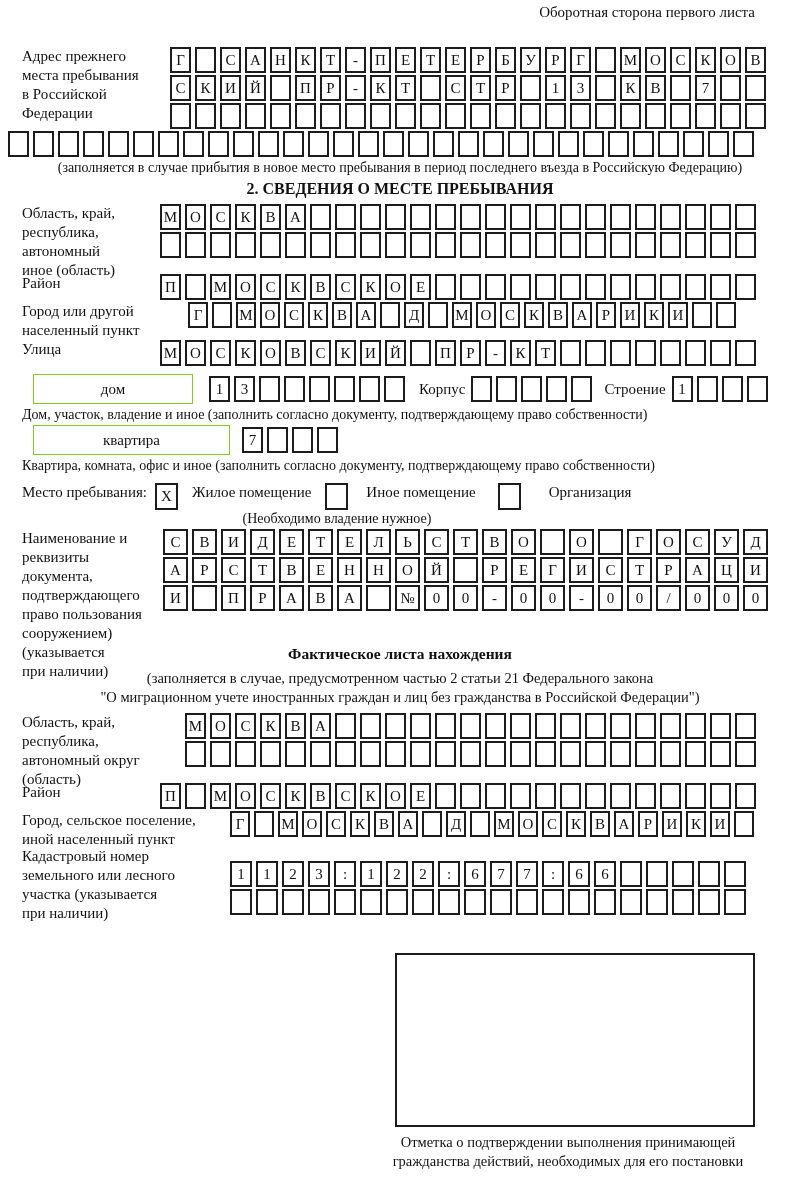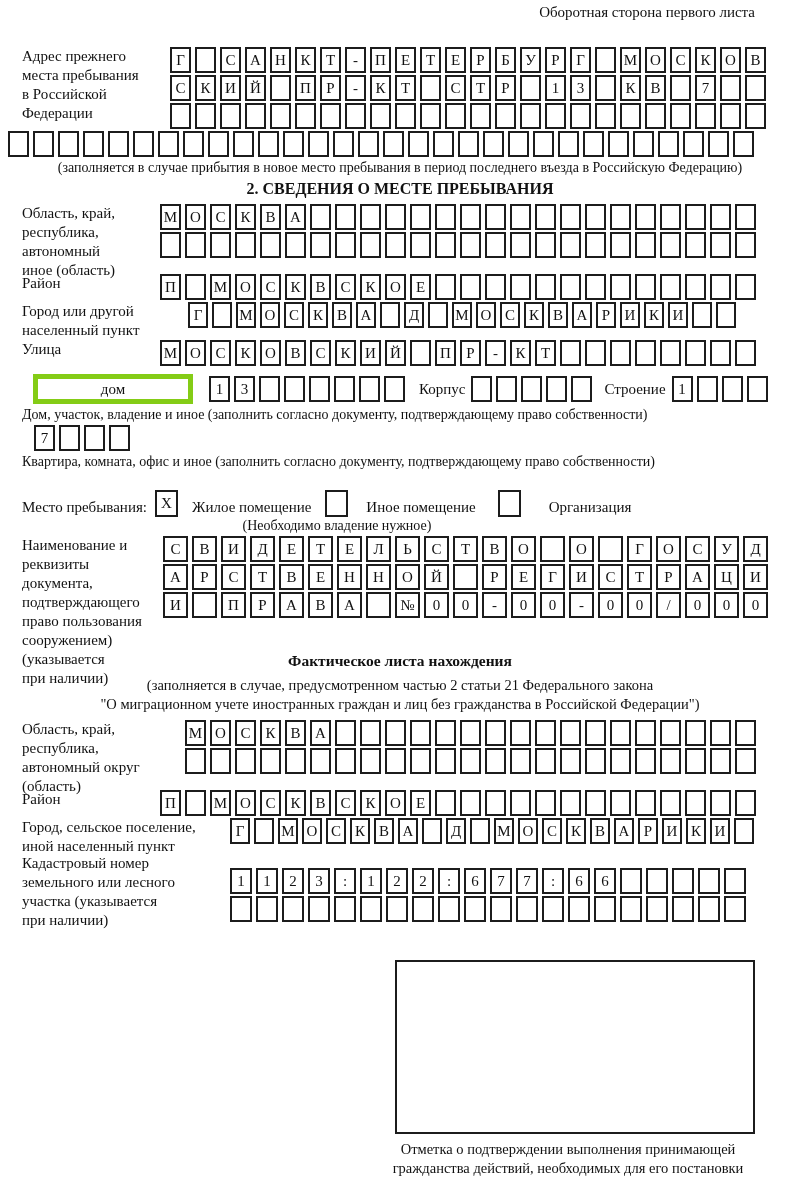--- a/index.html
+++ b/index.html
@@ -20,21 +20,21 @@
 
   .doc-cells { --cw:25px; }
   .cad-cells { --cw:22px; }
   .city3-cells { --cw:20px; }
 
   .caption { font-size:14px; line-height:17px; }
   .caption.center { text-align:center; }
 
   .sec-title { text-align:center; font-size:16px; font-weight:bold; }
 
-  .big-box { border:5px solid #84cc16; height:30px; display:flex; align-items:center;
+  .big-box { border:1px solid #84cc16; height:30px; display:flex; align-items:center;
              justify-content:center; font-size:15px; flex:none; background:#fff; }
   .inline-lbl { font-size:15px; line-height:28px; flex:none; }
 
   .checkbox { width:23px; height:27px; border:2px solid #1c1c1c; display:flex; flex:none;
               align-items:center; justify-content:center; font-size:15px; background:#fff; }
 
   .stamp-box { width:360px; height:174px; border:2px solid #1c1c1c;
                margin:2px 23px 0 auto; background:#fff; }
   .stamp-caption { width:420px; margin:6px 0 0 auto; text-align:center;
                    font-size:14.5px; line-height:19px; }
@@ -349,30 +349,31 @@
     <div class="cells" style="margin-left:6px">
         <span class="cell">1</span>
         <span class="cell"></span>
         <span class="cell"></span>
         <span class="cell"></span>
       </div>
   </div>
   <div class="caption" style="margin-top:2px">Дом, участок, владение и иное (заполнить согласно документу, подтверждающему право собственности)</div>
 
   <div class="row" style="margin-top:2px; align-items:center">
+    <div class="big-box" style="width:197px; margin-left:11px">квартира</div>
     <div class="cells" style="margin-left:12px">
         <span class="cell">7</span>
         <span class="cell"></span>
         <span class="cell"></span>
         <span class="cell"></span>
       </div>
   </div>
   <div class="caption" style="margin-top:2px">Квартира, комната, офис и иное (заполнить согласно документу, подтверждающему право собственности)</div>
 
-  <div class="row" style="margin-top:20px; align-items:flex-end">
+  <div class="row" style="margin-top:9px; align-items:flex-start">
     <div class="lbl">Место пребывания:</div>
     <div class="checkbox" style="margin-left:8px">X</div>
     <div class="lbl" style="margin-left:14px">Жилое помещение</div>
     <div class="checkbox" style="margin-left:14px"></div>
     <div class="lbl" style="margin-left:18px">Иное помещение</div>
     <div class="checkbox" style="margin-left:22px"></div>
     <div class="lbl" style="margin-left:28px">Организация</div>
   </div>
   <div class="caption center" style="width:630px">(Необходимо владение нужное)</div>
 

